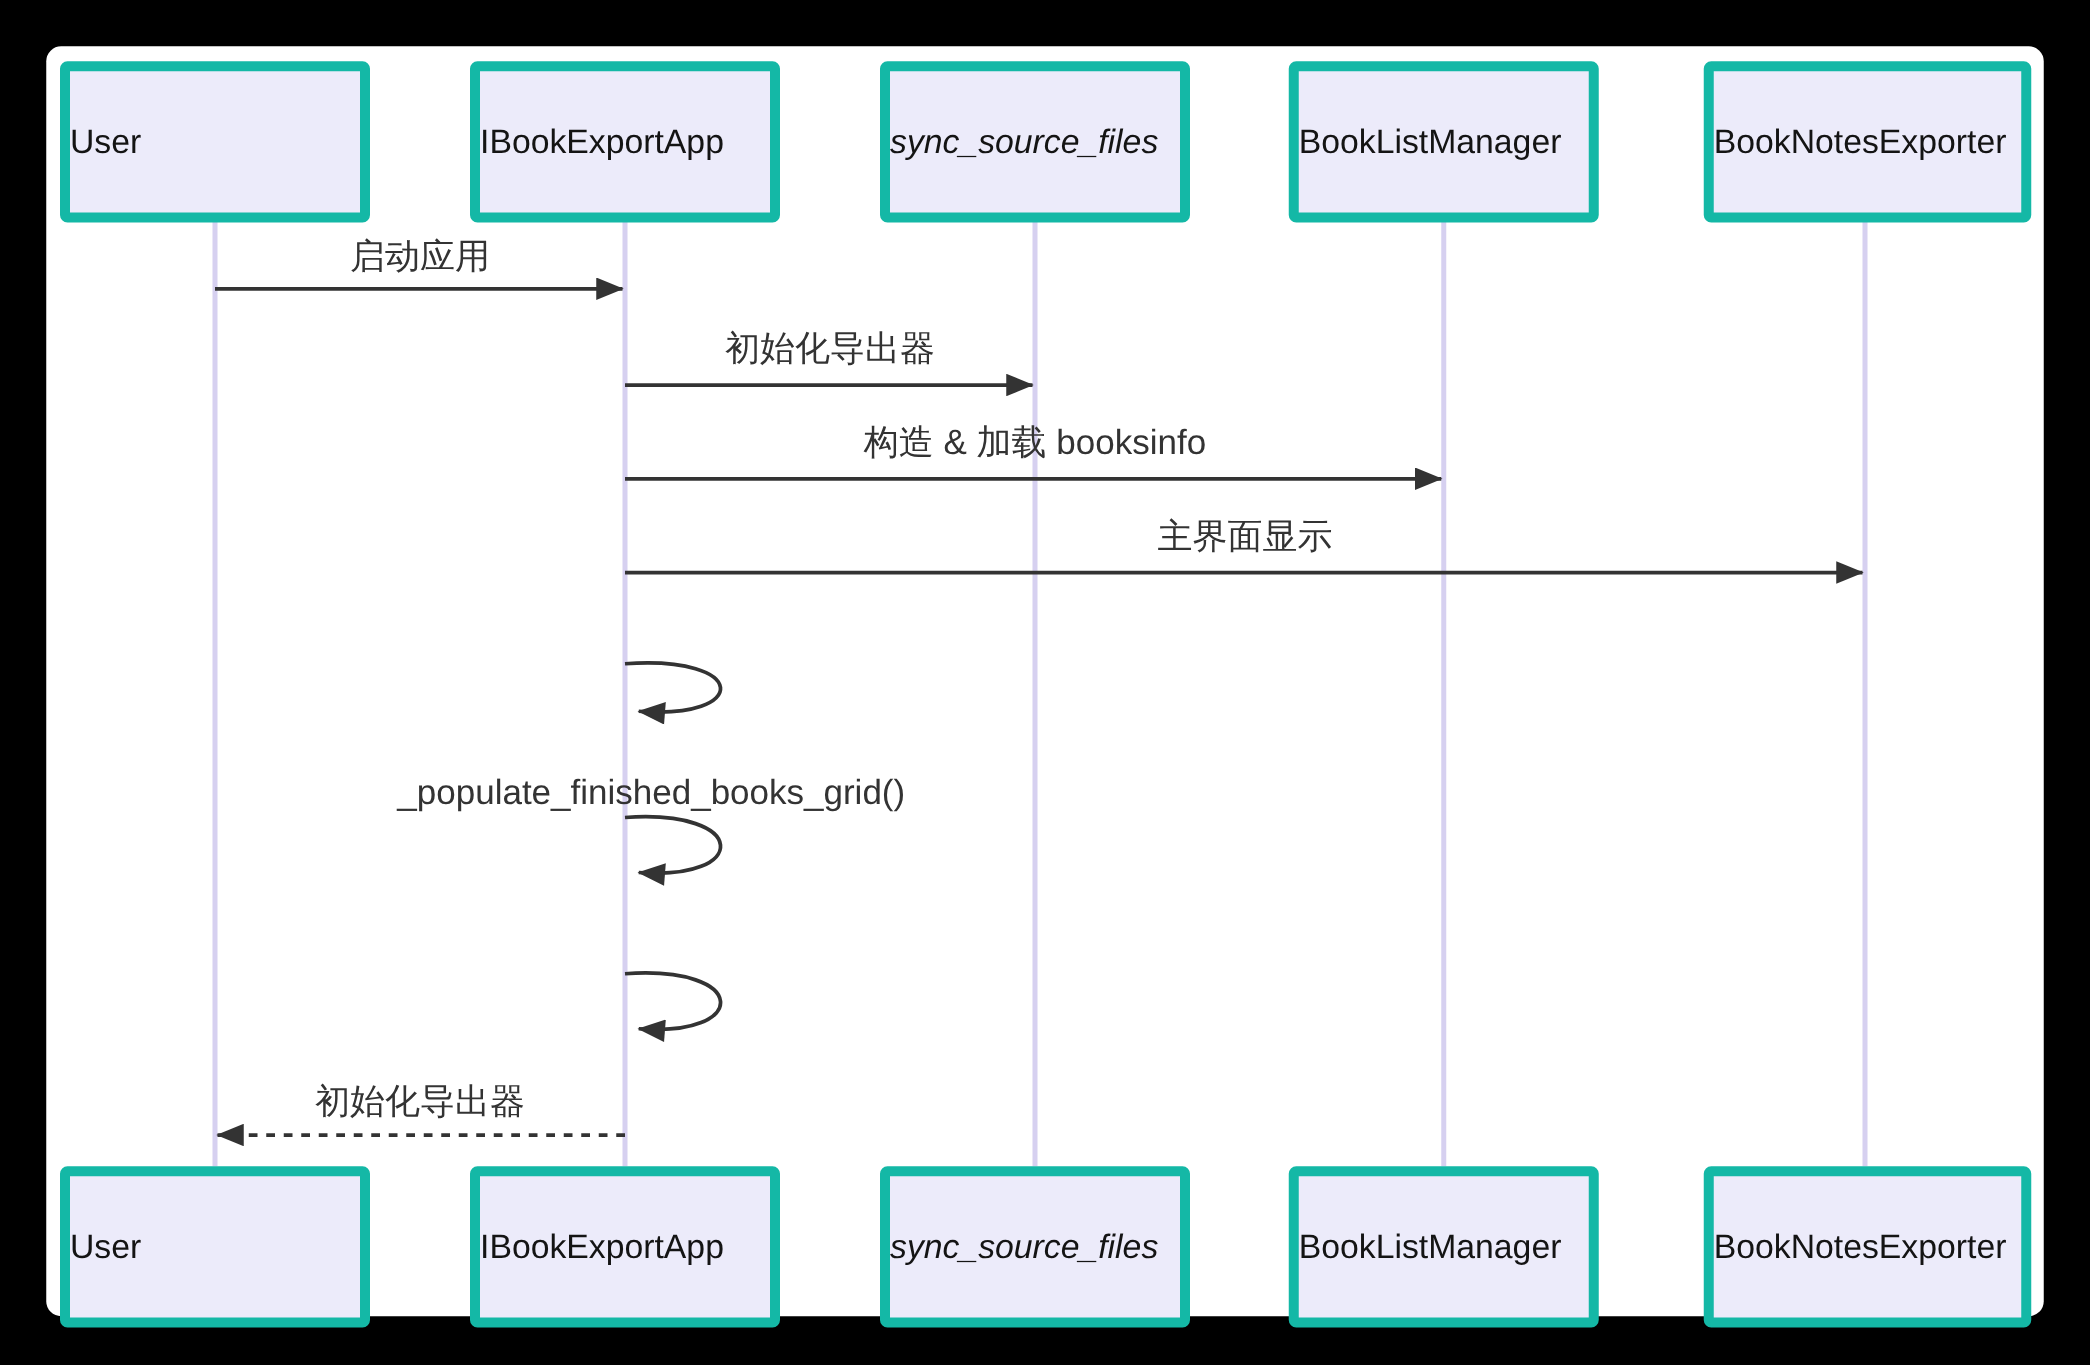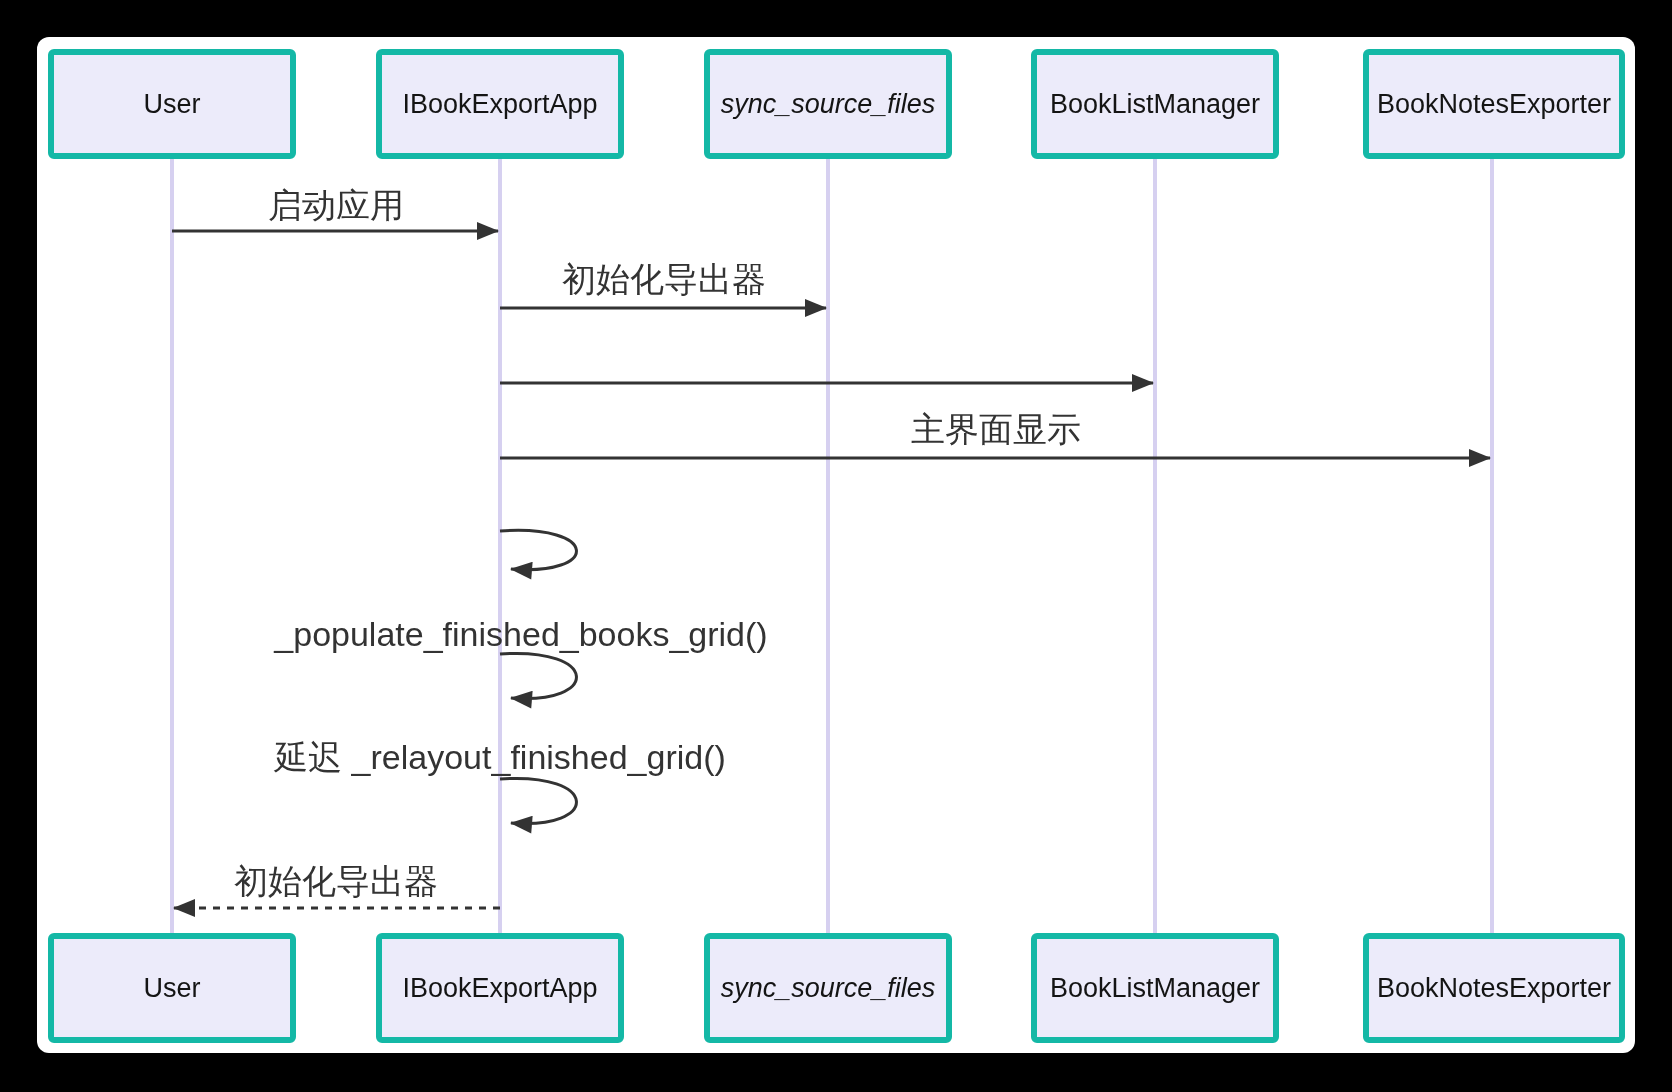--- a/index.html
+++ b/index.html
@@ -26,43 +26,43 @@
   .links {
     position: absolute;
     left: 0;
     top: 0;
     width: 1598px;
     height: 1016px;
     display: block;
   }
   .actor-box {
     position: absolute;
-    height: 110px;
+    height: 129px;
     box-sizing: border-box;
     background: #ECEBFA;
-    border: 6px solid #14b8a6;
+    border: 8px solid #14b8a6;
     border-radius: 6px;
     display: flex;
     align-items: center;
-    justify-content: center;
+    justify-content: flex-start;
     font-size: 27px;
     color: #141414;
     white-space: nowrap;
   }
   .row-top    { top: 12px; }
   .row-bottom { top: 896px; }
   .actor-user  { left: 11px;   width: 248px; }
   .actor-app   { left: 339px;  width: 248px; }
   .actor-sync  { left: 667px;  width: 248px; font-style: italic; }
   .actor-blm   { left: 994px;  width: 248px; }
   .actor-bne   { left: 1326px; width: 262px; }
   .msg-label {
     position: absolute;
     transform: translateX(-50%);
-    font-size: 34px;
+    font-size: 28px;
     line-height: 32px;
     color: #333333;
     white-space: nowrap;
   }
   .m1 { left: 299px; top: 152px; }
   .m2 { left: 627px; top: 226px; }
   .m3 { left: 791px; top: 301px; }
   .m4 { left: 959px; top: 376px; }
   .m5 { left: 463px; top: 456px; }
   .m6 { left: 484px; top: 581px; }
@@ -127,19 +127,19 @@
     </div>
     <div class="actor-box row-bottom actor-blm">
       <span>BookListManager</span>
     </div>
     <div class="actor-box row-bottom actor-bne">
       <span>BookNotesExporter</span>
     </div>
 
     <div class="msg-label m1">启动应用</div>
     <div class="msg-label m2">初始化导出器</div>
+    <div class="msg-label m3">构造 &amp; 加载 booksinfo</div>
     <div class="msg-label m4">主界面显示</div>
     <div class="msg-label m6">_populate_finished_books_grid()</div>
-    <div class="msg-label m7">延迟 _relayout_finished_grid()</div>
     <div class="msg-label m8">初始化导出器</div>
 
   </div>
 </div>
 
 </body></html>

